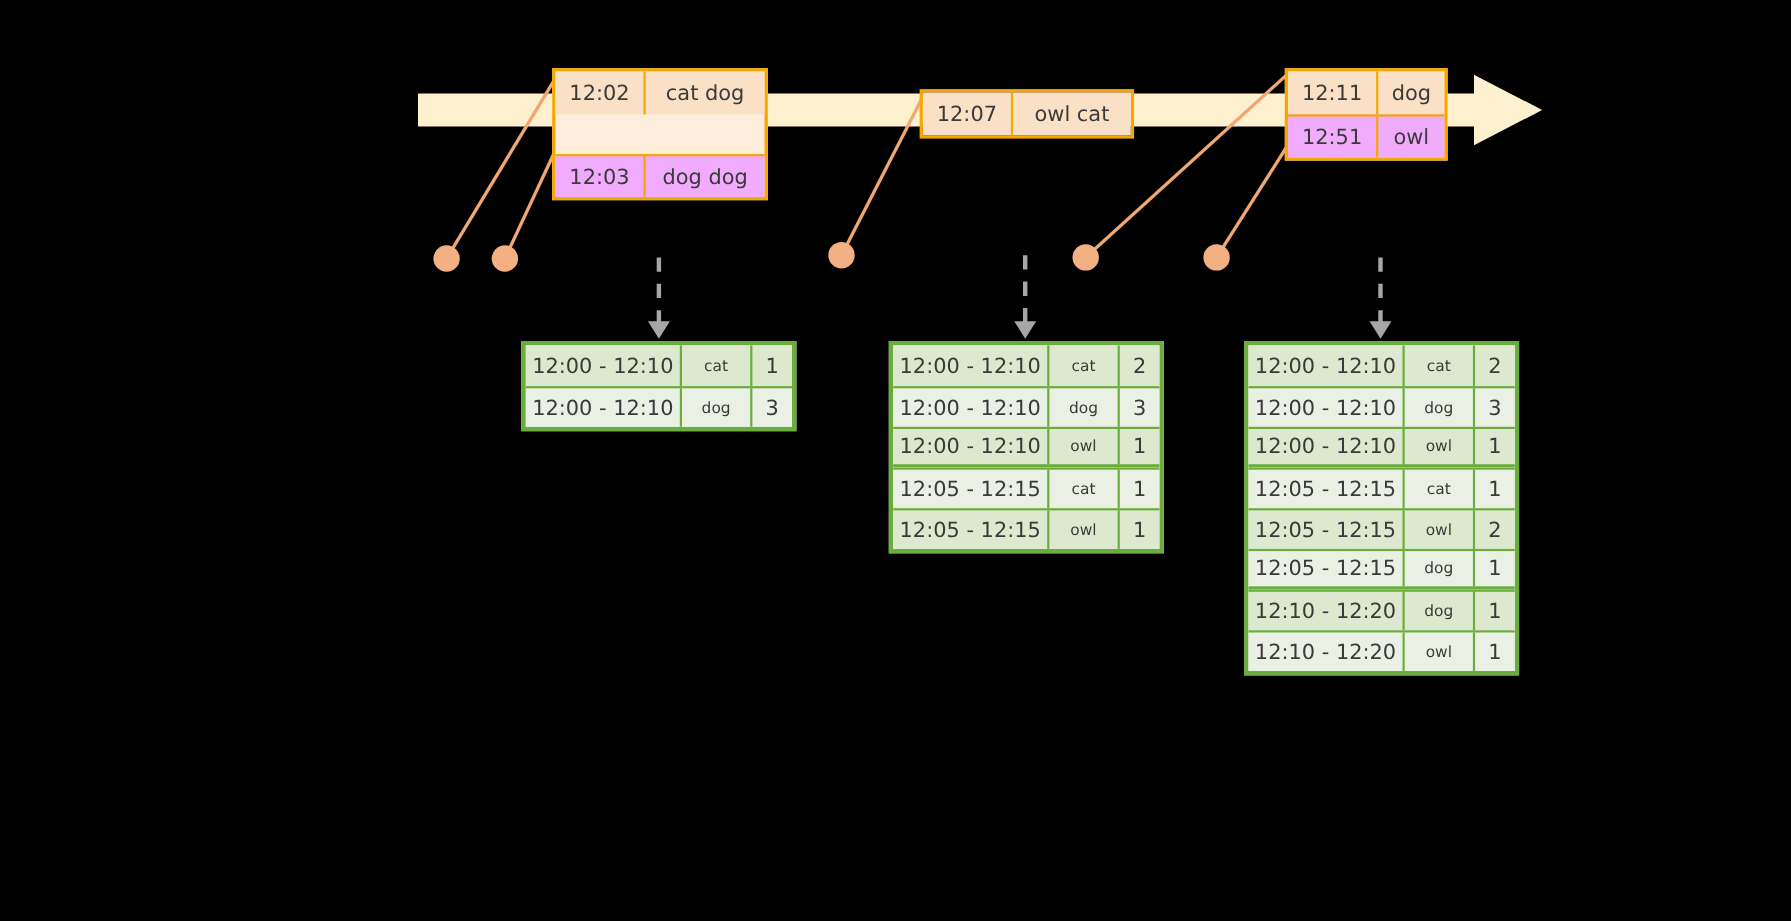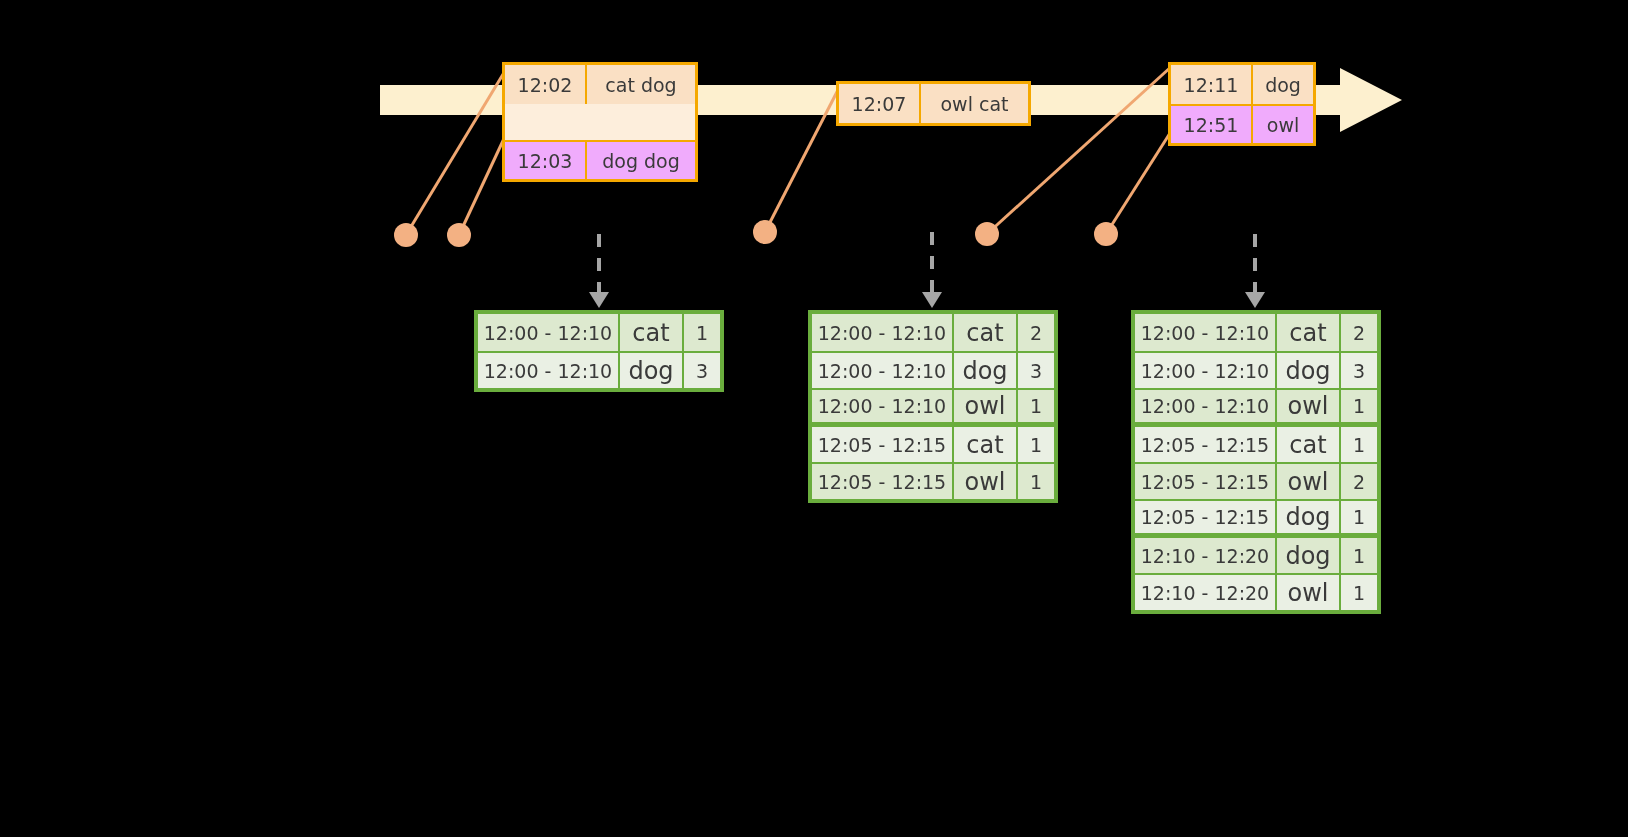--- a/index.html
+++ b/index.html
@@ -102,21 +102,21 @@
     justify-content: center;
     font-size: 19px;
     color: #3a3a3a;
     border-right: 2px solid #6aad3d;
     box-sizing: border-box;
   }
   .res-key {
     display: flex;
     align-items: center;
     justify-content: center;
-    font-size: 24px;
+    font-size: 14px;
     color: #3a3a3a;
     border-right: 2px solid #6aad3d;
     box-sizing: border-box;
   }
   .res-cnt {
     display: flex;
     align-items: center;
     justify-content: center;
     font-size: 19px;
     color: #3a3a3a;

